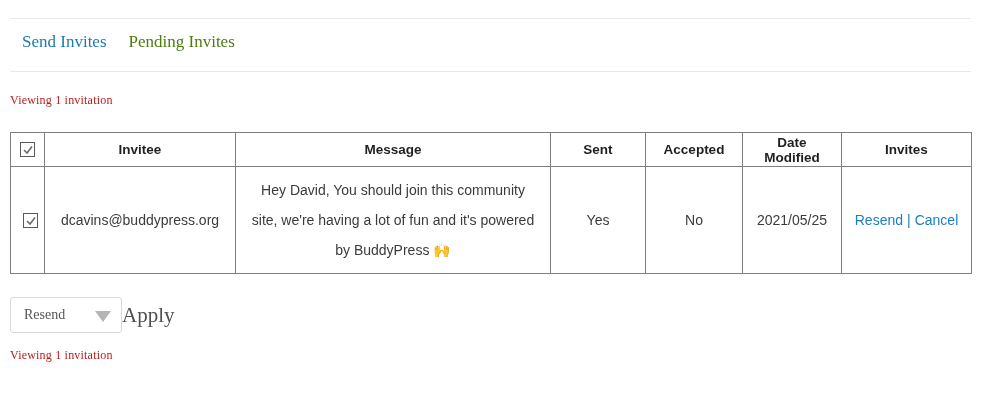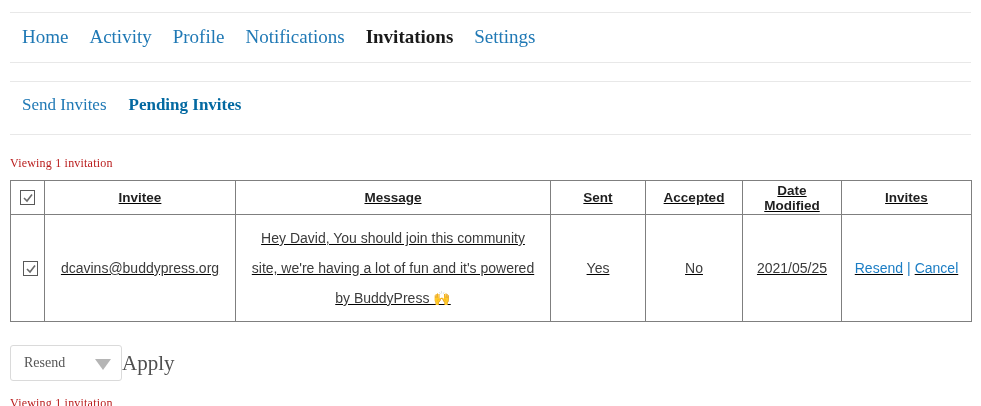--- a/index.html
+++ b/index.html
@@ -45,41 +45,40 @@
   }
   .subnav .subnav-item {
     font-size: 17px;
     color: #2079b5;
     margin-right: 22px;
     text-decoration: none;
     cursor: pointer;
     white-space: nowrap;
   }
   .subnav .subnav-item.active {
-    color: #0369a1;
-    font-weight: bold;
+    color: #4d7c0f;
+    font-weight: normal;
     cursor: default;
   }
 
   
   .viewing {
     font-size: 12px;
     color: #b91c1c;
     margin-top: 21px;
     letter-spacing: 0.2px;
   }
 
   
   table.invites {
-    margin-top: 9px;
+    margin-top: 24px;
     border-collapse: collapse;
     width: 961px;
     table-layout: fixed;
     font-family: "Liberation Sans", sans-serif;
-    text-decoration: underline;
   }
   table.invites th, table.invites td {
     border: 1px solid #7f7f7f;
     vertical-align: middle;
   }
   table.invites th {
     font-size: 13.5px;
     font-weight: bold;
     color: #1f1f1f;
     text-align: center;
@@ -150,28 +149,20 @@
     cursor: pointer;
     padding: 0;
   }
   .viewing-bottom { margin-top: 15px; }
 </style>
 </head>
 <body>
 
 <div class="wrap">
 
-  <div class="navbar">
-    <a class="nav-item">Home</a>
-    <a class="nav-item">Activity</a>
-    <a class="nav-item">Profile</a>
-    <a class="nav-item">Notifications</a>
-    <a class="nav-item active">Invitations</a>
-    <a class="nav-item">Settings</a>
-  </div>
 
   <div class="subnav">
     <a class="subnav-item">Send Invites</a>
     <a class="subnav-item active">Pending Invites</a>
   </div>
 
   <div class="viewing">Viewing 1 invitation</div>
 
   <table class="invites">
     <colgroup>

